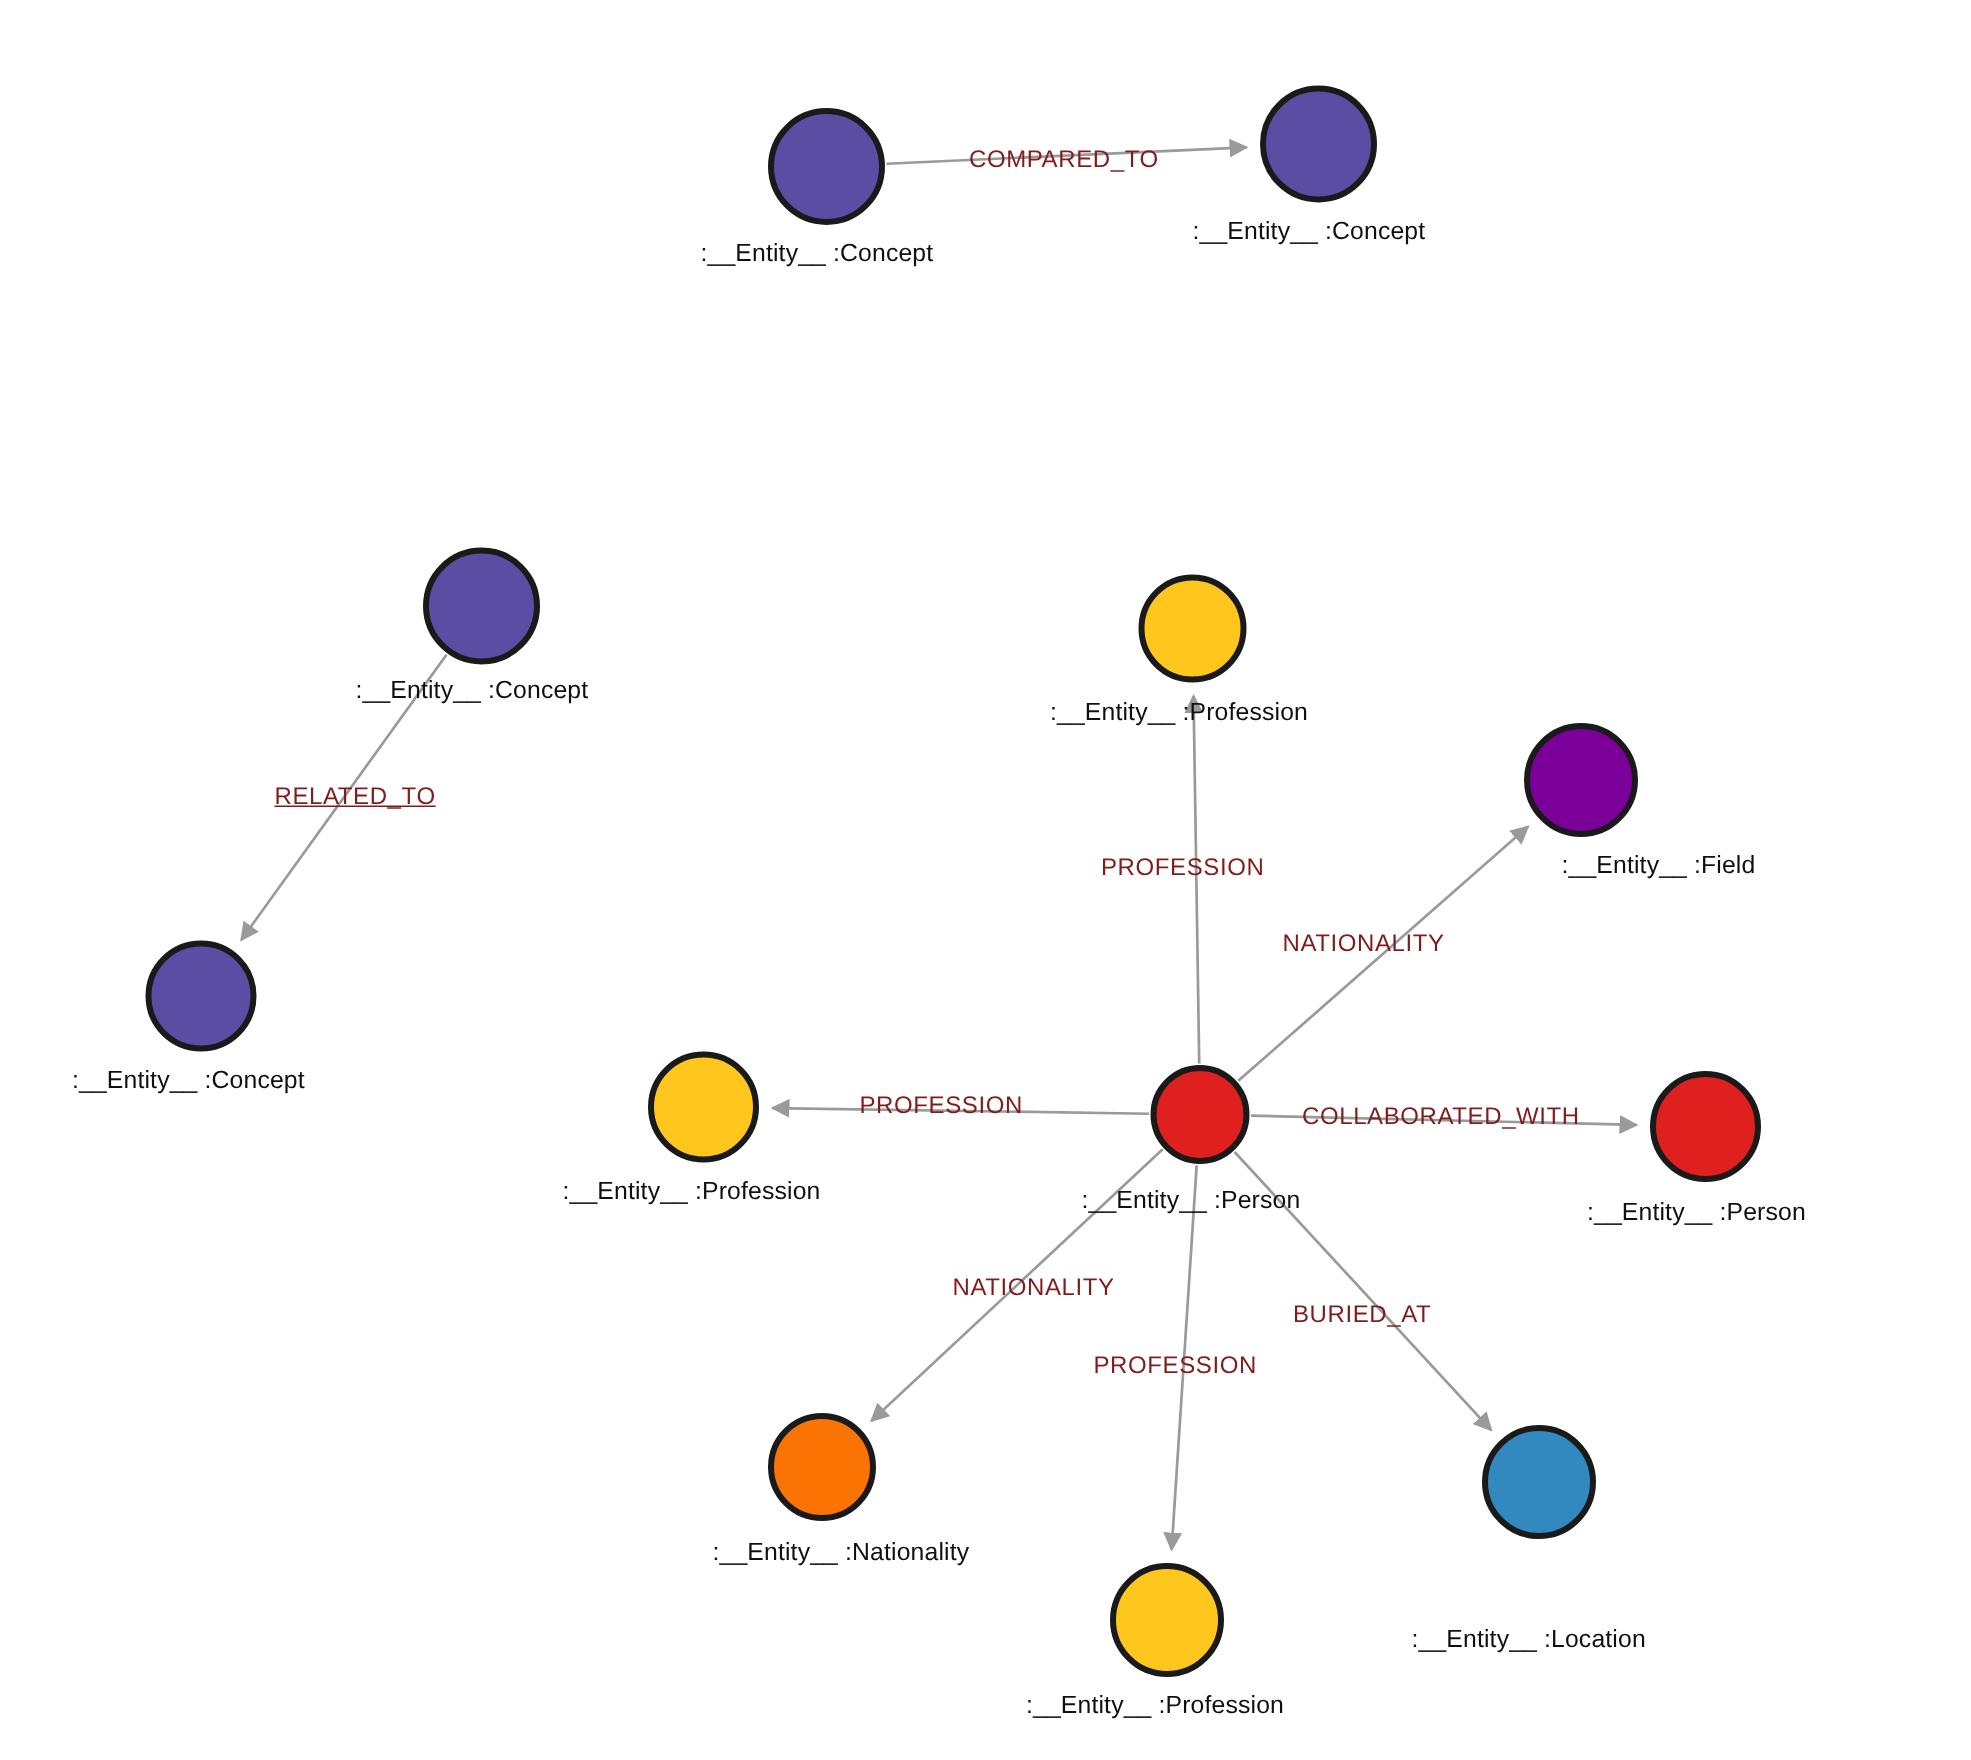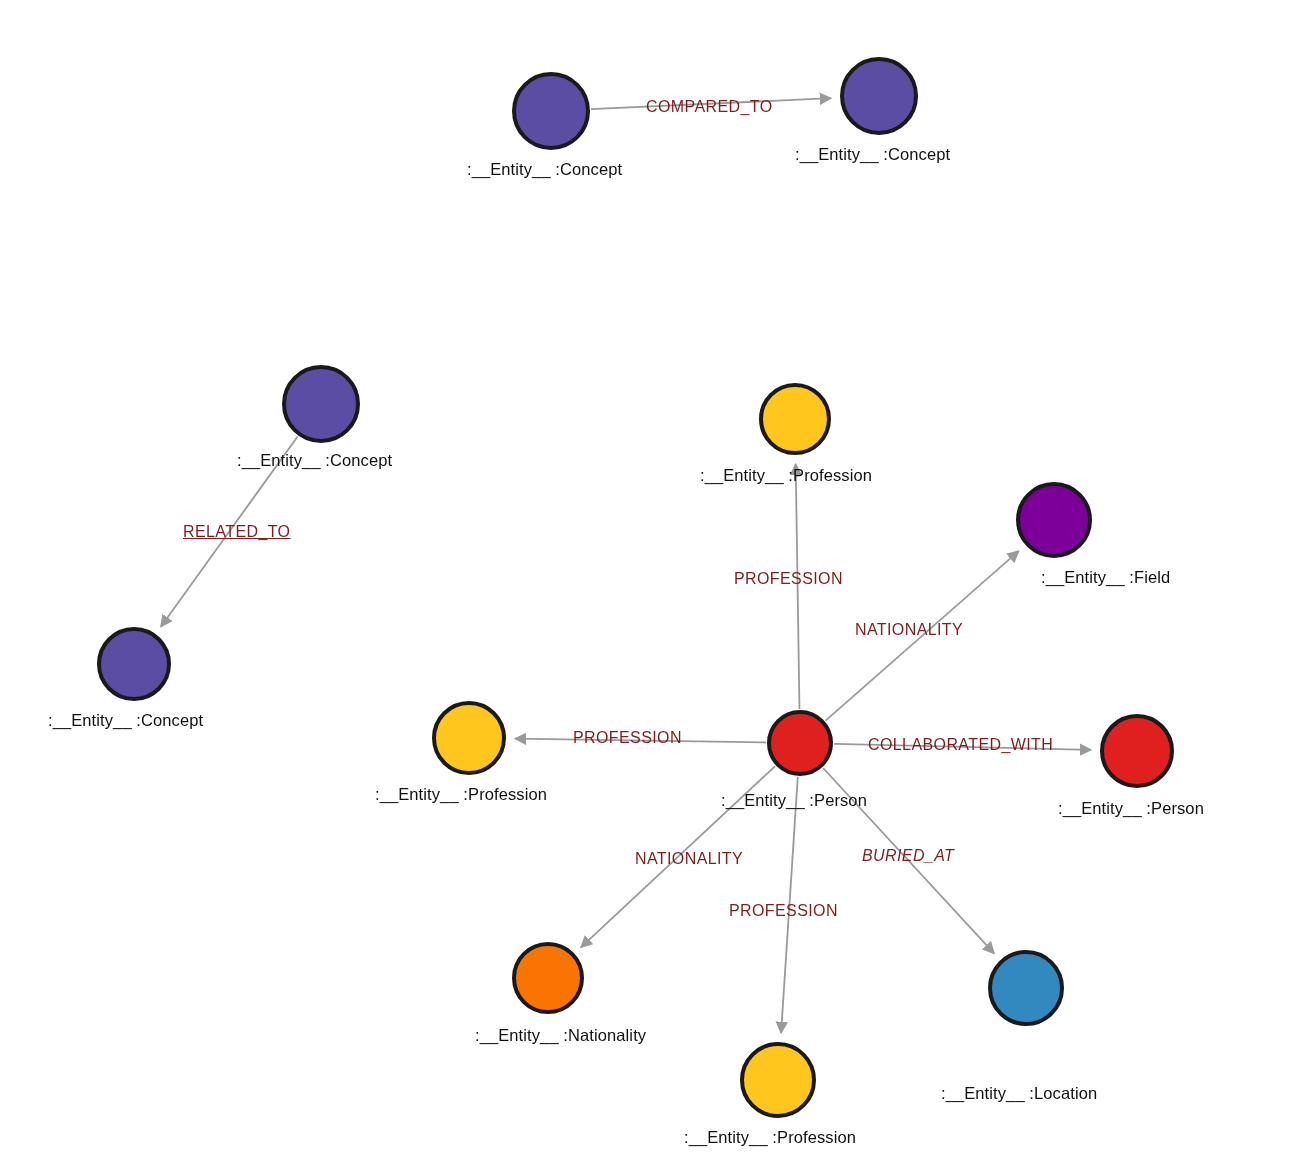--- a/index.html
+++ b/index.html
@@ -91,21 +91,21 @@
     </div>
   <div id="label-layer">
       <div class="edge-caption" style="left: 646px; top: 98px;">COMPARED_TO</div>
       <div class="edge-caption" style="left: 183px; top: 523px; text-decoration: underline;">RELATED_TO</div>
       <div class="edge-caption" style="left: 734px; top: 570px;">PROFESSION</div>
       <div class="edge-caption" style="left: 855px; top: 621px;">NATIONALITY</div>
       <div class="edge-caption" style="left: 573px; top: 729px;">PROFESSION</div>
       <div class="edge-caption" style="left: 868px; top: 736px;">COLLABORATED_WITH</div>
       <div class="edge-caption" style="left: 596px; top: 850px; margin-left: 39px;">NATIONALITY</div>
       <div class="edge-caption" style="left: 729px; top: 902px;">PROFESSION</div>
-      <div class="edge-caption" style="left: 862px; top: 847px; font-style: italic;">BURIED_AT</div>
+      <div class="edge-caption" style="left: 862px; top: 868px;">BURIED_AT</div>
       <div class="node-caption" style="left: 467px; top: 160px;">:__Entity__ :Concept</div>
       <div class="node-caption" style="left: 795px; top: 145px;">:__Entity__ :Concept</div>
       <div class="node-caption" style="left: 237px; top: 451px;">:__Entity__ :Concept</div>
       <div class="node-caption" style="left: 48px; top: 711px;">:__Entity__ :Concept</div>
       <div class="node-caption" style="left: 700px; top: 466px;">:__Entity__ :Profession</div>
       <div class="node-caption" style="left: 1041px; top: 568px;">:__Entity__ :Field</div>
       <div class="node-caption" style="left: 375px; top: 785px;">:__Entity__ :Profession</div>
       <div class="node-caption" style="left: 721px; top: 791px;">:__Entity__ :Person</div>
       <div class="node-caption" style="left: 1058px; top: 799px;">:__Entity__ :Person</div>
       <div class="node-caption" style="left: 475px; top: 1026px;">:__Entity__ :Nationality</div>

